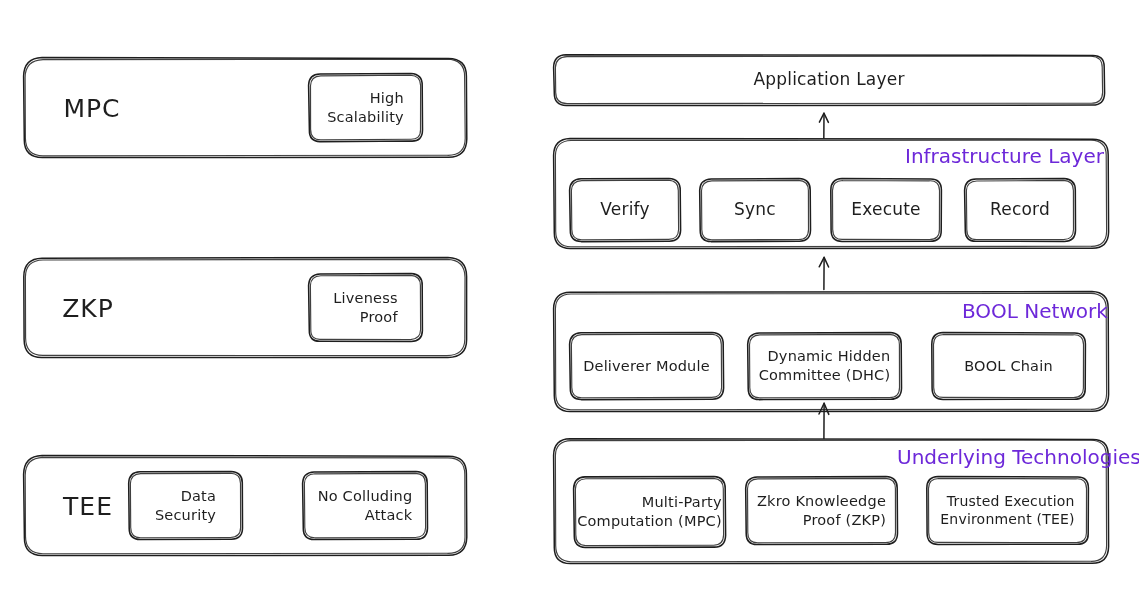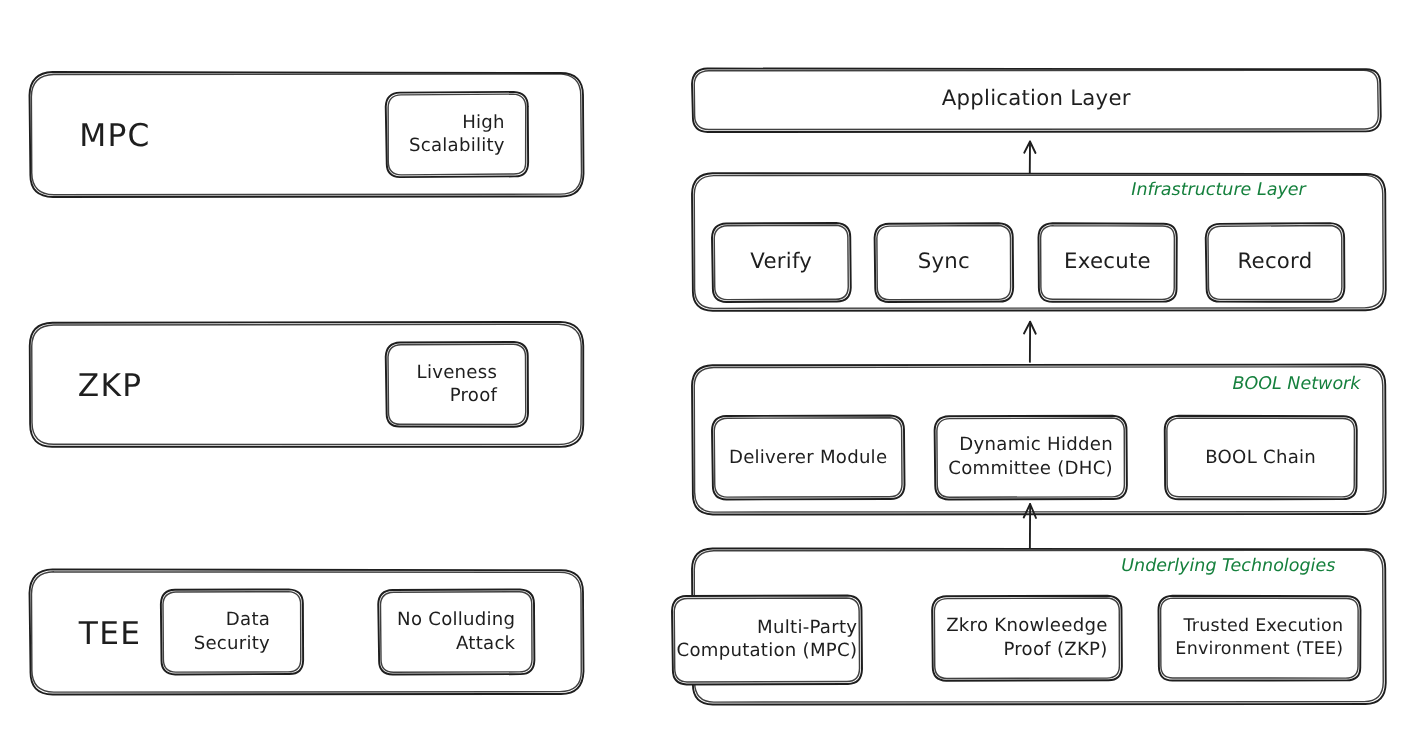--- a/index.html
+++ b/index.html
@@ -27,23 +27,22 @@
 
   
   .group .rk.a{stroke-width:1.5;}
 
   
   .t-tag{font-size:25px;font-weight:400;letter-spacing:1px;}
   .t-chip{font-size:14.5px;}
   .t-chip-sm{font-size:14px;}
   .t-layer{font-size:17px;}
   .t-grouplabel{
-    position:absolute;font-size:14px;white-space:nowrap;
-    color:#15803d;
-    font-style:italic;
+    position:absolute;font-size:20px;white-space:nowrap;
+    color:#6d28d9;
   }
   .t-tagpos{position:absolute;display:flex;align-items:center;justify-content:center;}
 
   
   .arrow{position:absolute;overflow:visible;}
   .arrow path{fill:none;stroke:#1e1e1e;stroke-width:1.5;stroke-linecap:round;stroke-linejoin:round;}
 </style>
 </head>
 <body>
 
@@ -170,21 +169,21 @@
     <path d="M12.1 3.4 L7.2 12.8"></path>
     <path d="M12.1 3.4 L16.6 13"></path>
   </svg>
 
   <div class="box group" style="left:552px;top:290px;width:558px;height:123px;">
     <svg viewBox="0 0 558 123" preserveAspectRatio="none">
       <path class="rk a" d="M18 2.2 L540 1.6 Q556.4 2.1 556.2 18.4 L556.6 104.4 Q556.2 121.4 540 121.2 L18.2 121.6 Q2 121.2 2.3 104.8 L1.6 18.4 Q2 2.6 18 2.2 Z"></path>
       <path class="rk b" d="M19 4 L539 3.4 Q554.4 3.9 554.2 18.8 L554.6 103.6 Q554.4 119.5 539 119.3 L19 119.7 Q3.8 119.4 3.7 103.8 L3.4 18.8 Q3.6 4.4 19 4"></path>
     </svg>
   </div>
-  <div class="t-grouplabel" style="left:962px;top:299px;margin-left:24px;">BOOL Network</div>
+  <div class="t-grouplabel" style="left:962px;top:299px;">BOOL Network</div>
 
   <div class="box" style="left:568px;top:331px;width:157px;height:70px;">
     <svg viewBox="0 0 157 70" preserveAspectRatio="none">
       <path class="rk a" d="M13 1.8 L144 1.4 Q155.4 2 155.2 13.2 L155.6 57 Q155.2 68.4 144 68.2 L13.2 68.6 Q2 68.2 2.3 57 L1.6 13.2 Q2 2.2 13 1.8 Z"></path>
       <path class="rk b" d="M13.8 3.6 L143.4 3.2 Q153.5 3.7 153.3 13.6 L153.6 56.4 Q153.4 66.5 143.4 66.4 L13.6 66.7 Q3.8 66.4 3.8 56.4 L3.4 13.6 Q3.7 4.1 13.8 3.6"></path>
     </svg>
     <div class="lbl t-chip">Deliverer Module</div>
   </div>
 
   <div class="box" style="left:746px;top:331px;width:157px;height:70px;">
@@ -211,21 +210,21 @@
   </svg>
 
   <div class="box group" style="left:552px;top:437px;width:558px;height:128px;">
     <svg viewBox="0 0 558 128" preserveAspectRatio="none">
       <path class="rk a" d="M18 1.8 L540 2.4 Q556.4 1.9 556.2 18.2 L556.6 109.4 Q556.2 126.4 540 126.2 L18.2 126.6 Q2 126.2 2.3 109.8 L1.6 18.2 Q2 2.2 18 1.8 Z"></path>
       <path class="rk b" d="M19 3.6 L539 3.2 Q554.4 3.7 554.2 18.6 L554.6 108.6 Q554.4 124.5 539 124.3 L19 124.7 Q3.8 124.4 3.7 108.8 L3.4 18.6 Q3.6 4.1 19 3.6"></path>
     </svg>
   </div>
   <div class="t-grouplabel" style="left:897px;top:445px;">Underlying Technologies</div>
 
-  <div class="box" style="left:536px;top:475px;width:155px;height:74px;text-decoration:underline;">
+  <div class="box" style="left:572px;top:475px;width:155px;height:74px;text-decoration:underline;">
     <svg viewBox="0 0 155 71" preserveAspectRatio="none">
       <path class="rk a" d="M13 1.8 L142 1.4 Q153.4 2 153.2 13.2 L153.6 58 Q153.2 69.4 142 69.2 L13.2 69.6 Q2 69.2 2.3 58 L1.6 13.2 Q2 2.2 13 1.8 Z"></path>
       <path class="rk b" d="M13.8 3.6 L141.4 3.2 Q151.5 3.7 151.3 13.6 L151.6 57.4 Q151.4 67.5 141.4 67.4 L13.6 67.7 Q3.8 67.4 3.8 57.4 L3.4 13.6 Q3.7 4.1 13.8 3.6"></path>
     </svg>
     <div class="lbl t-chip">Multi-Party
 Computation (MPC)</div>
   </div>
 
   <div class="box" style="left:925px;top:475px;width:165px;height:71px;">
     <svg viewBox="0 0 165 71" preserveAspectRatio="none">

